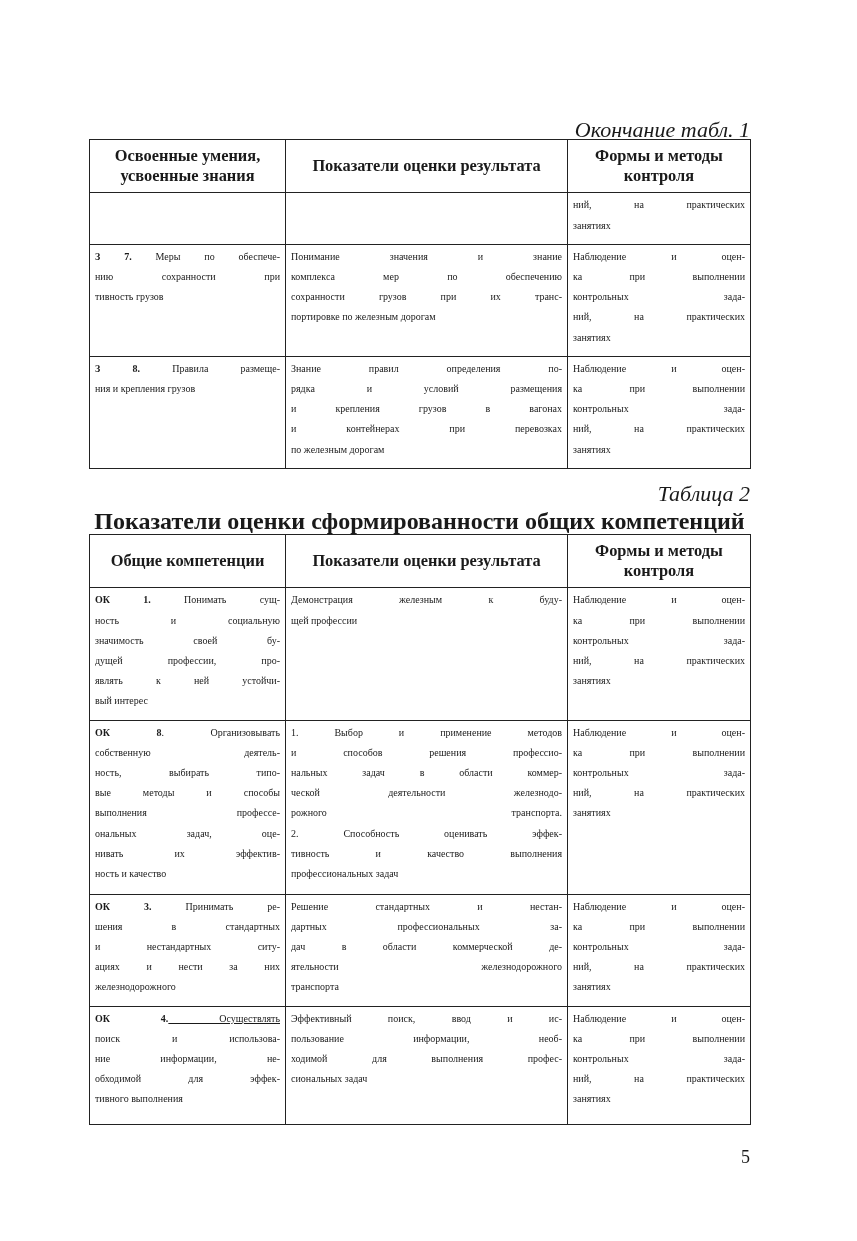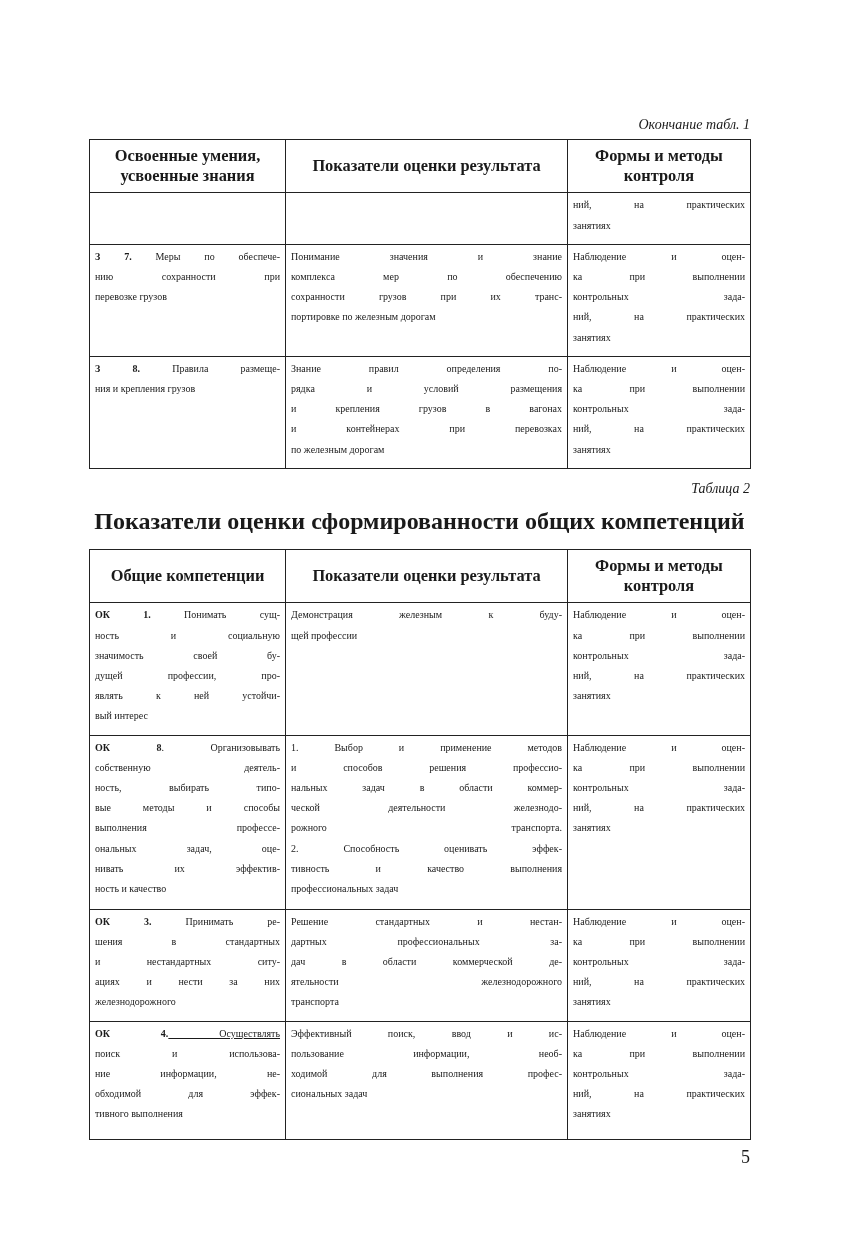--- a/index.html
+++ b/index.html
@@ -1,25 +1,25 @@
 <!DOCTYPE html>
 <html><head>
 <meta charset="utf-8">
 <style>
   html, body { margin: 0; padding: 0; background: #ffffff; }
   body { width: 857px; height: 1241px; position: relative; overflow: hidden;
          font-family: "Liberation Serif", "DejaVu Serif", serif; color: #1a1a1a; }
-  .caption-right { position: absolute; right: 107px; font-style: italic; font-size: 14px; margin-left: 13px; }
+  .caption-right { position: absolute; right: 107px; font-style: italic; font-size: 22px; margin-left: 13px; }
   #cont-caption { top: 117px; }
   #t2-caption { top: 481px; }
   #t2-title { position: absolute; top: 508px; left: 89px; width: 661px; text-align: center;
               font-weight: bold; font-size: 24px; }
   table { position: absolute; left: 89px; width: 661px; border-collapse: collapse; table-layout: fixed; }
   #table1 { top: 139px; }
-  #table2 { top: 534px; margin-top: 15px; }
+  #table2 { top: 534px; }
   col.c1 { width: 196px; } col.c2 { width: 282px; } col.c3 { width: 183px; }
   th, td { border: 1.3px solid #222; vertical-align: top; font-size: 10px; line-height: 20.2px; }
   th { font-weight: bold; text-align: center; vertical-align: middle; padding: 6px 4px; font-size: 16.4px; }
   #table1 th { height: 40px; }
   #table2 th { height: 40px; }
   td { padding: 2px 5px 8px 5px; }
   td .line { display: block; text-align: justify; text-align-last: justify; white-space: nowrap; }
   td .line.last { text-align-last: left; }
   td b { font-weight: bold; font-family: Liberation Serif, serif; }
   #page-number { position: absolute; top: 1147px; right: 107px; font-size: 18px; }
@@ -48,21 +48,21 @@
         <td></td>
         <td>
           <span class="line">ний, на практических</span>
           <span class="line last">занятиях</span>
         </td>
       </tr>
       <tr>
         <td>
           <span class="line"><b>З 7.</b><span style="white-space: pre;"> Меры по обеспече-</span></span>
           <span class="line">нию сохранности при</span>
-          <span class="line last">перевозке грузов</span>
+          <span class="line last">тивность грузов</span>
         </td>
         <td>
           <span class="line">Понимание значения и знание</span>
           <span class="line">комплекса мер по обеспечению</span>
           <span class="line">сохранности грузов при их транс-</span>
           <span class="line last">портировке по железным дорогам</span>
         </td>
         <td>
           <span class="line">Наблюдение и оцен-</span>
           <span class="line">ка при выполнении</span>

